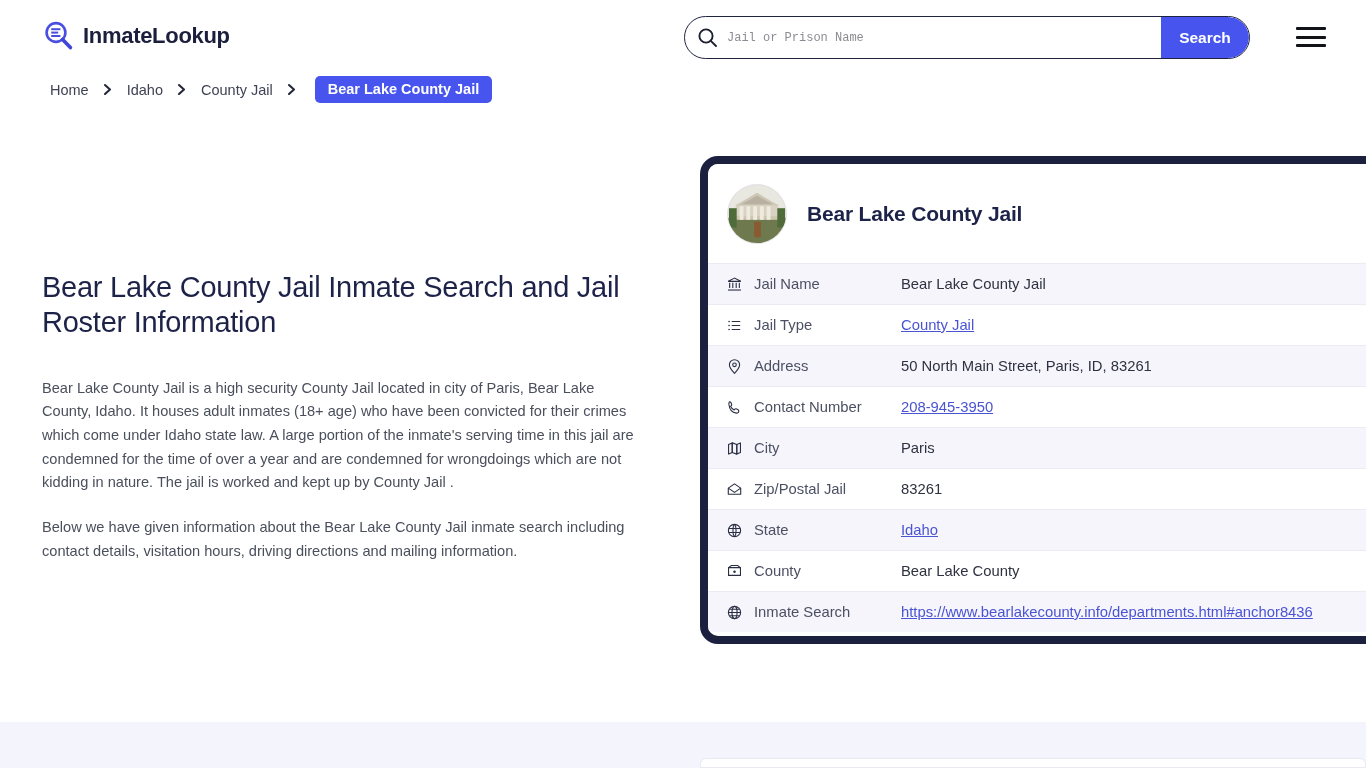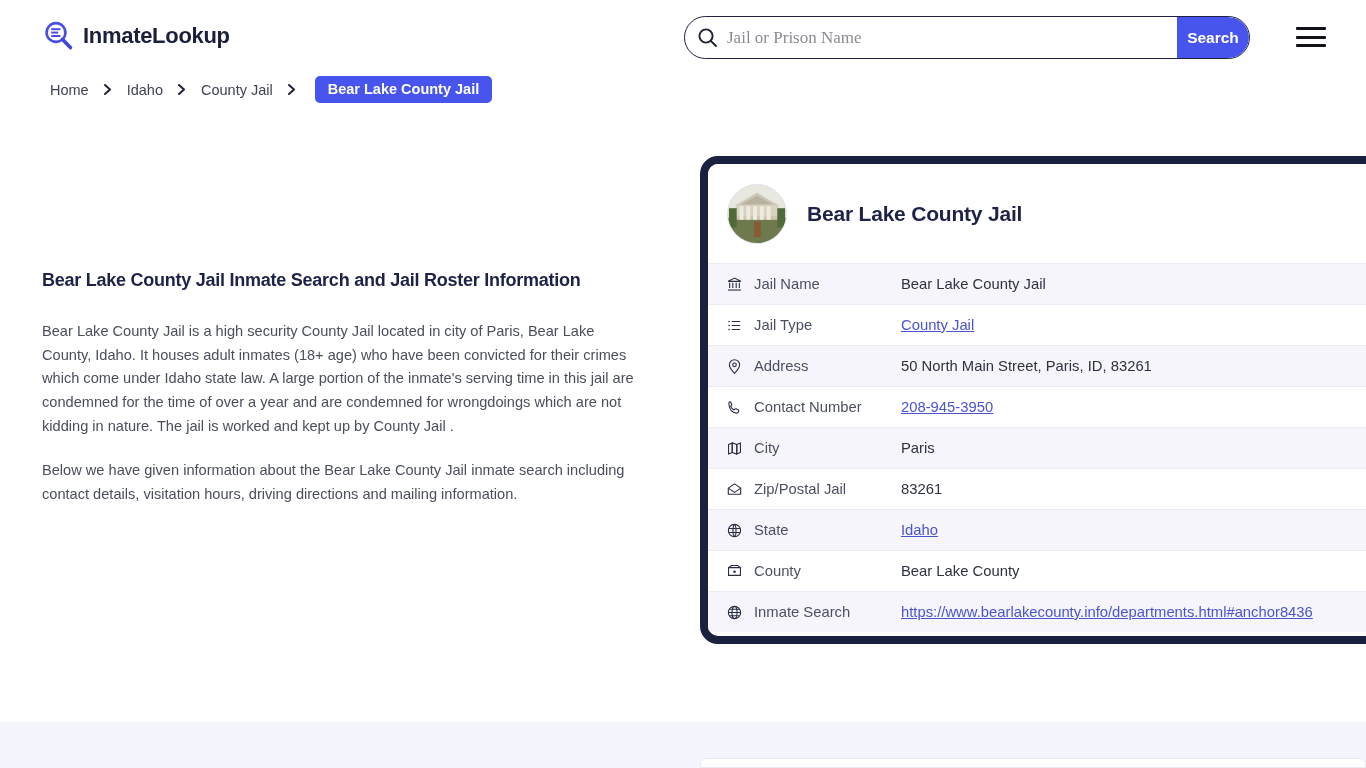--- a/index.html
+++ b/index.html
@@ -37,27 +37,27 @@
     background: #ffffff;
     display: flex; align-items: center;
     overflow: hidden;
   }
   .search-icon-wrap {
     width: 38px; display:flex; align-items:center; justify-content:center;
     padding-left: 6px;
   }
   .search-input {
     flex: 1; height: 100%; border: none; outline: none;
-    font-family: Liberation Serif, serif;
-    font-size: 17px; color: #2b2b2b; background: transparent;
+    font-family: Liberation Mono, monospace;
+    font-size: 12px; color: #2b2b2b; background: transparent;
     padding: 0 4px;
   }
   .search-input::placeholder { color: #8b8b93; }
   .search-btn {
-    width: 72px; height: 100%;
+    width: 88px; height: 100%;
     background: #4755EE; color: #ffffff;
     border: none; cursor: pointer;
     font-family: "Liberation Sans", sans-serif;
     font-size: 15.5px; font-weight: 700;
     border-radius: 0 21px 21px 0;
   }
 
   .hamburger {
     position: absolute; left: 1296px; top: 25px;
     width: 32px; height: 24px; cursor: pointer;
@@ -84,23 +84,23 @@
   .crumb-active {
     background: #4755EE; color: #ffffff;
     padding: 5px 13px 6px; border-radius: 5px;
     font-size: 14.5px; font-weight: 700; white-space: nowrap;
     margin-left: 4px;
   }
 
   
   .left-col { position: absolute; left: 42px; top: 270px; width: 600px; }
   .page-title {
-    font-size: 18px; font-weight: 700; color: #1d2248;
+    font-size: 29px; font-weight: 400; color: #1d2248;
     line-height: 1.22; letter-spacing: -0.25px;
-    margin-bottom: 28px;
+    margin-bottom: 36px;
   }
   .body-text {
     font-size: 14.6px; line-height: 1.62; color: #4a4f5c;
     margin-bottom: 21px;
   }
 
   
   .info-card {
     position: absolute; left: 700px; top: 156px;
     width: 690px; height: 488px;

